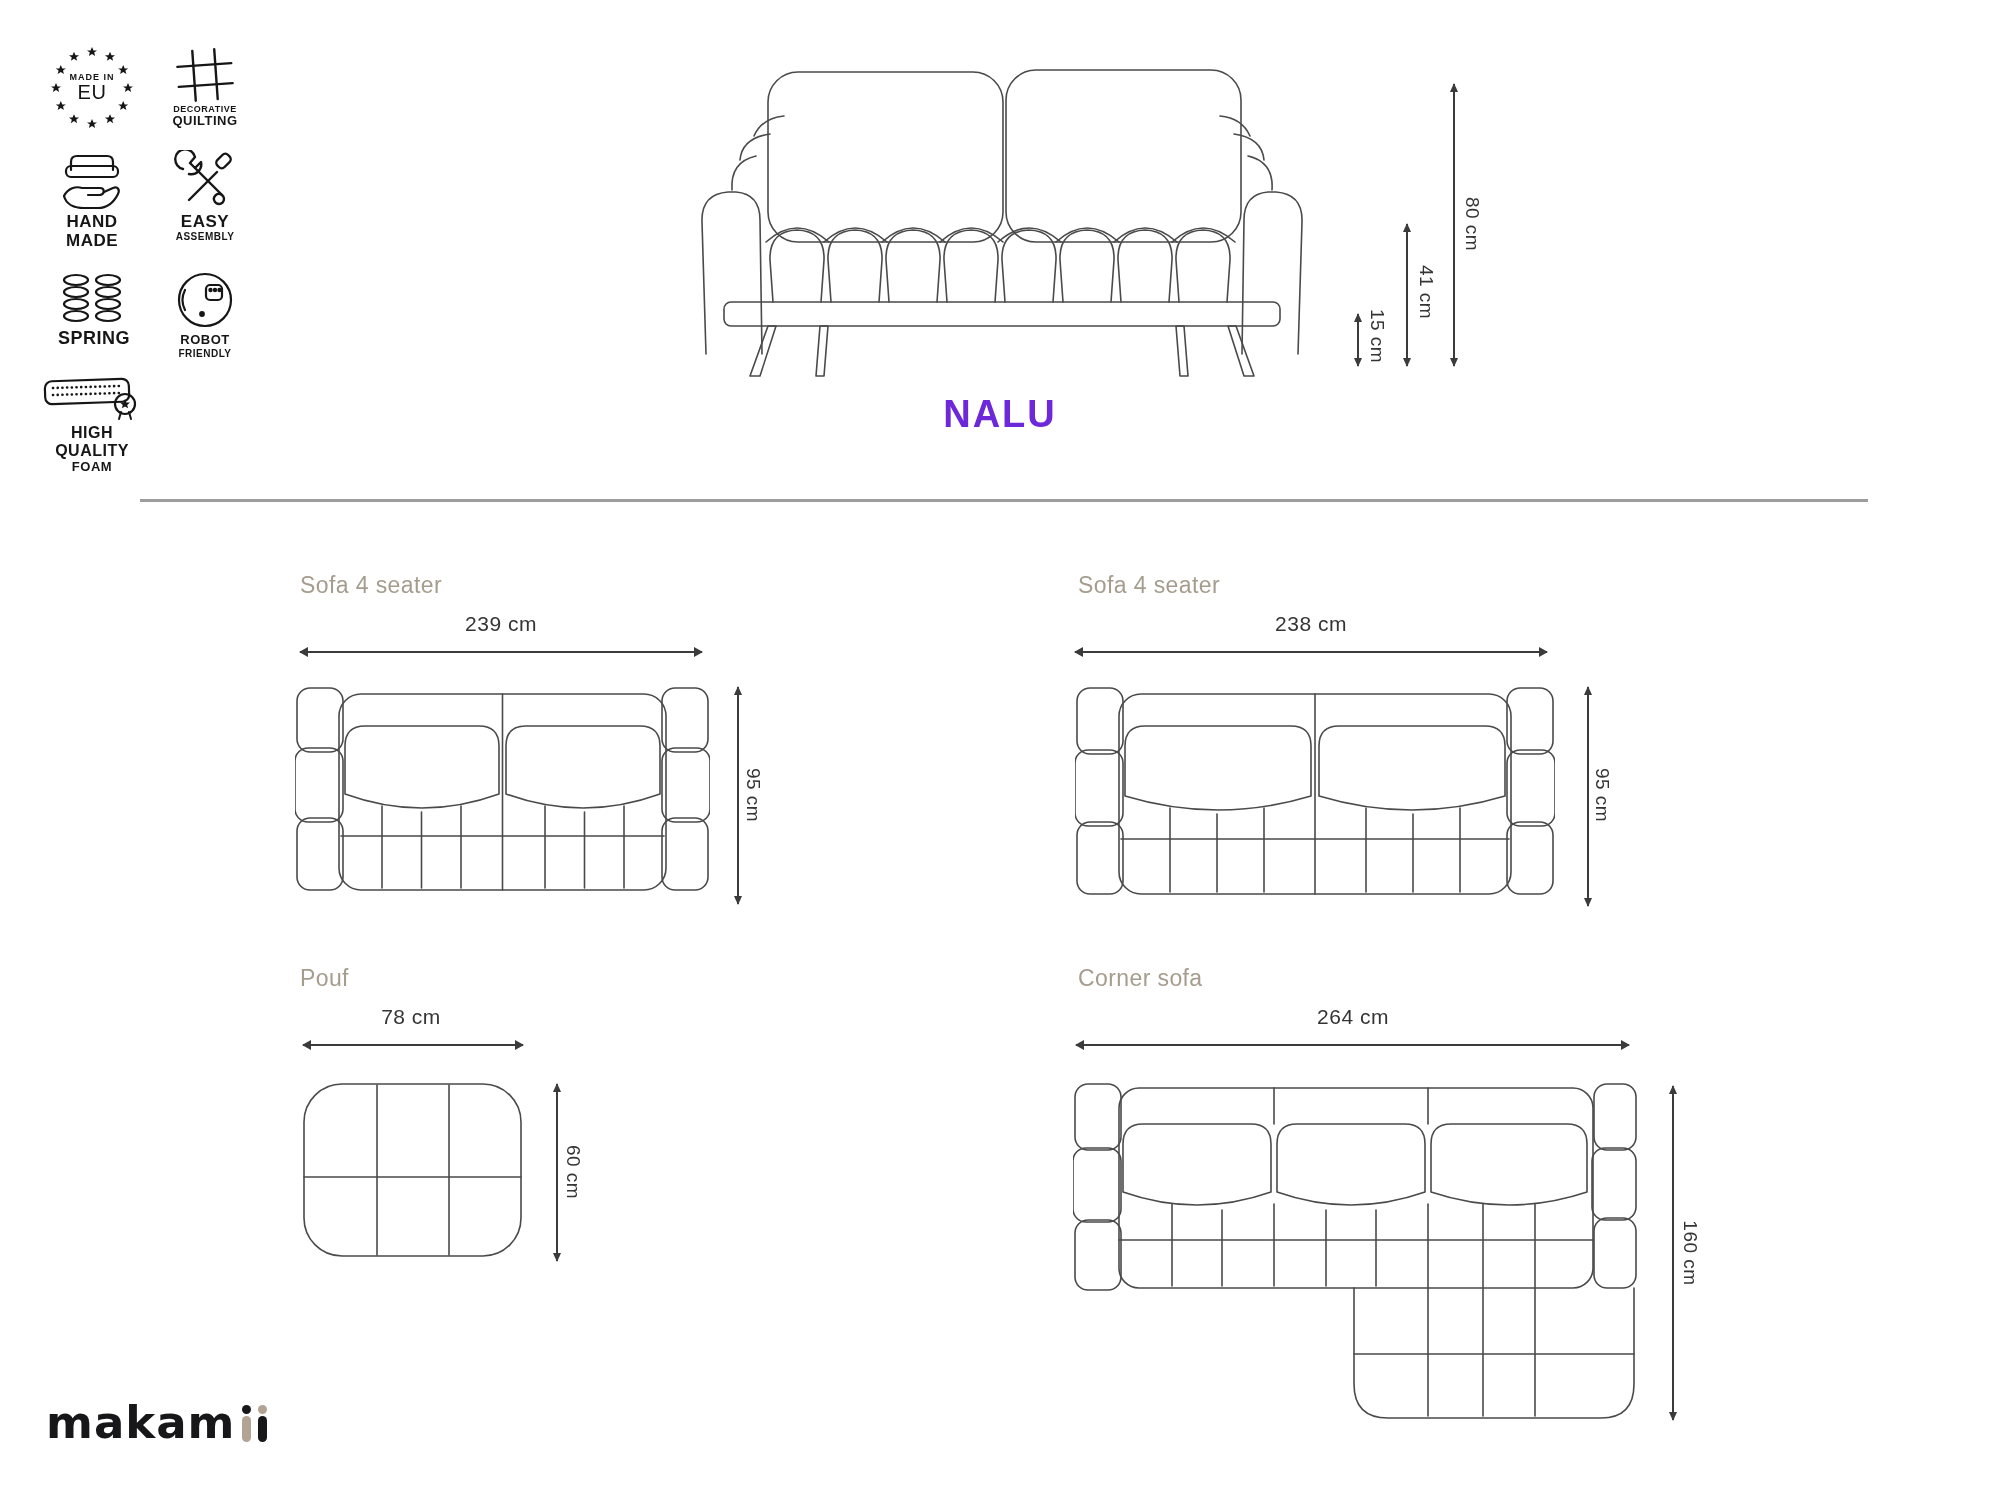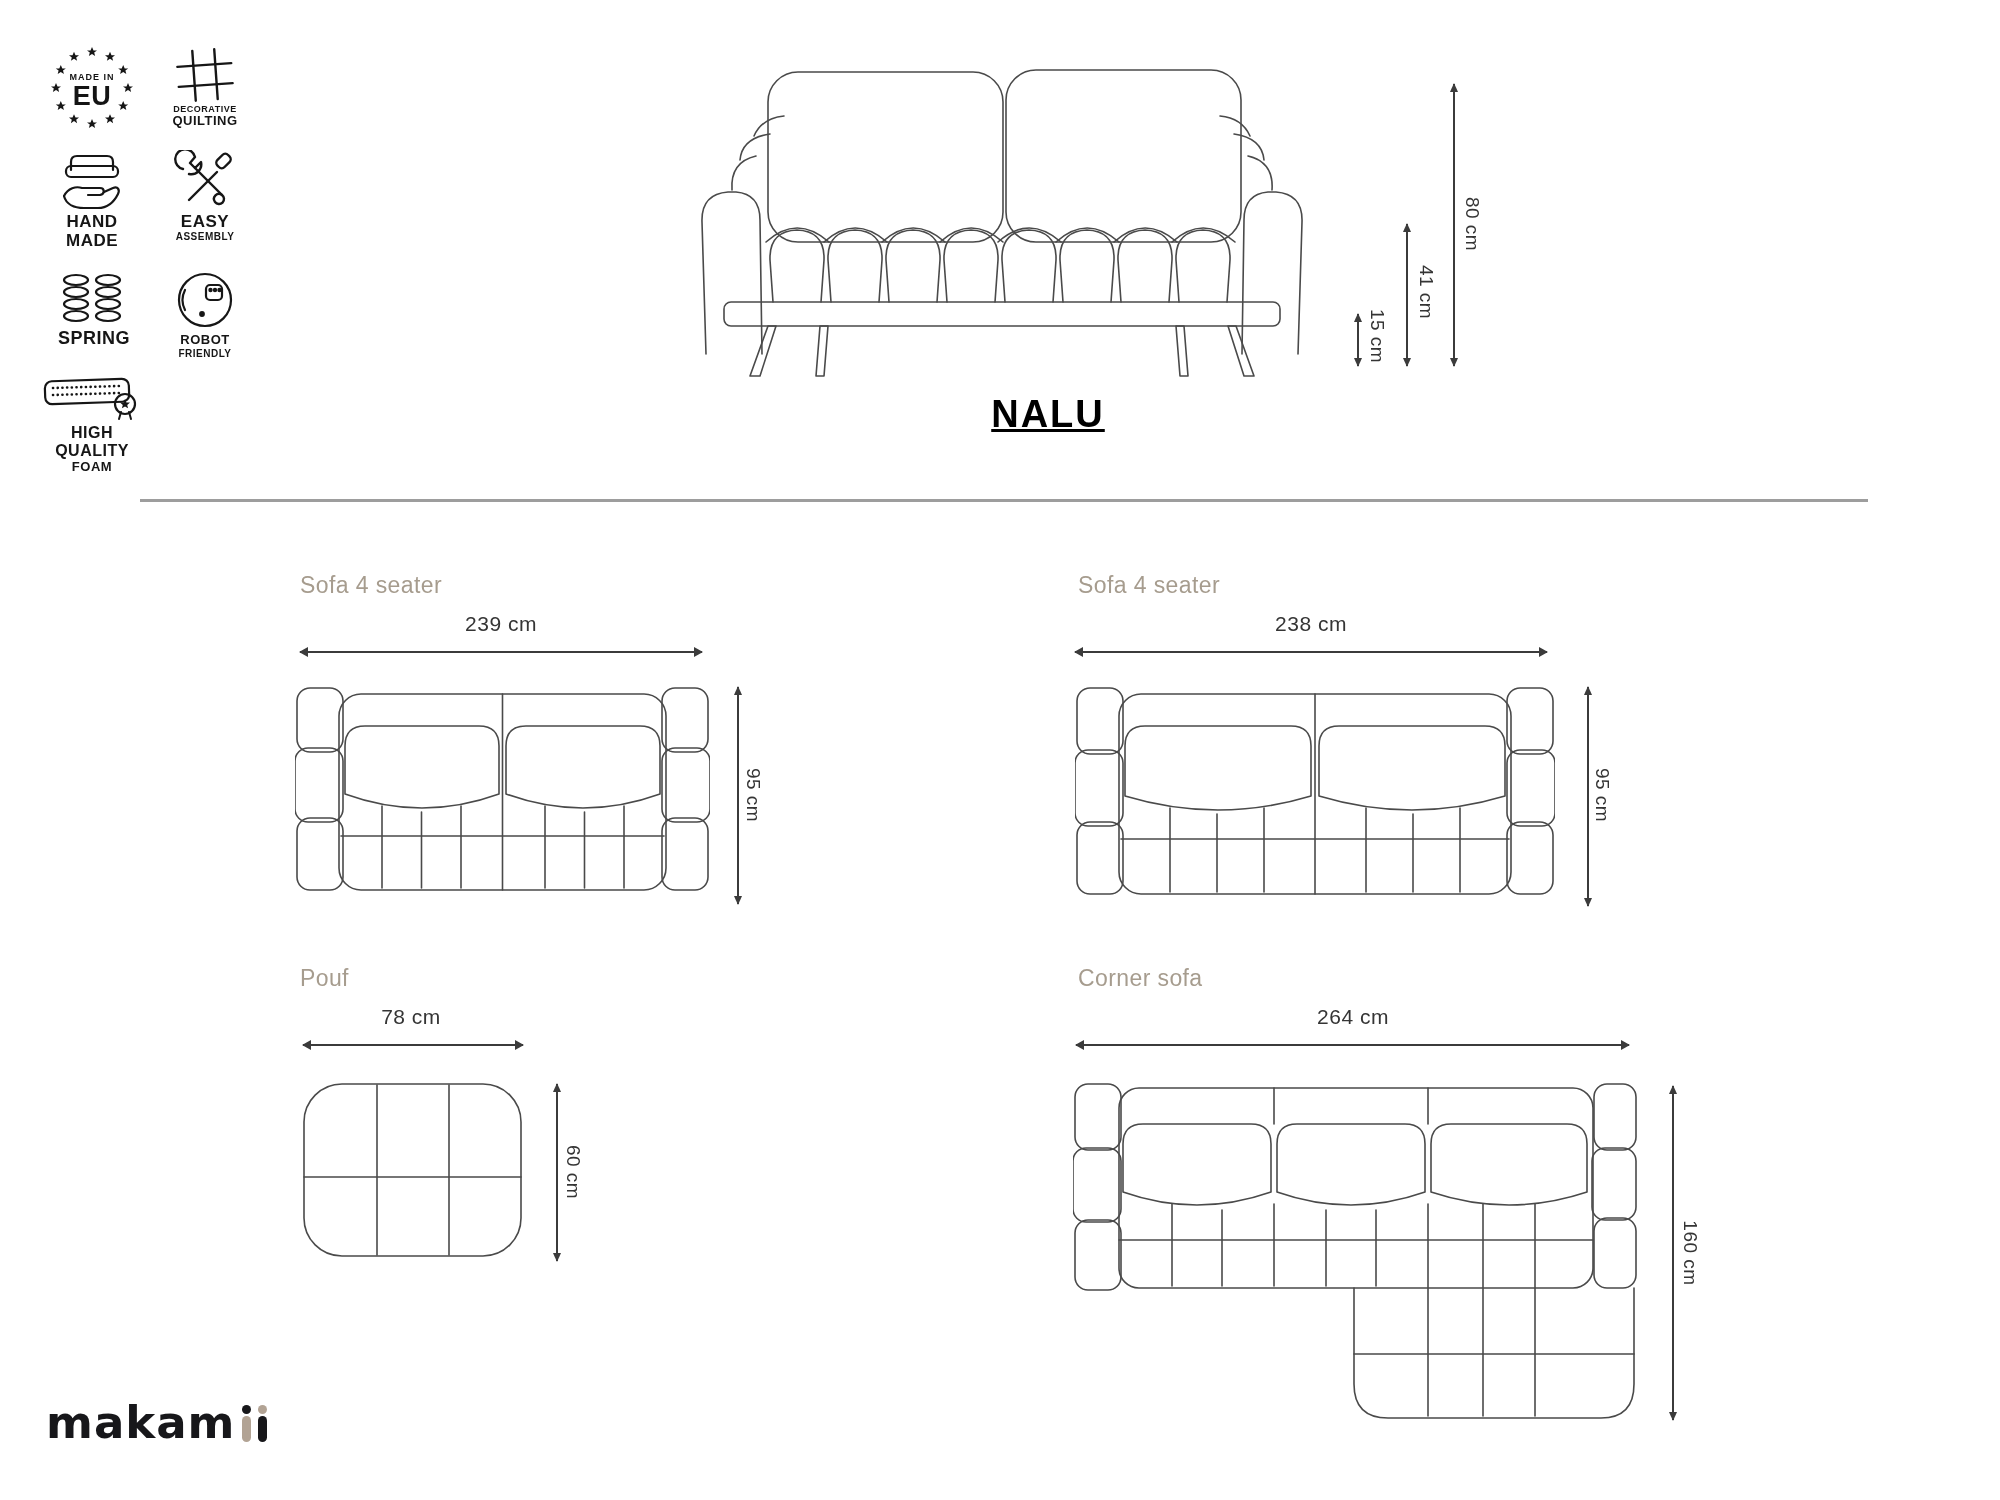--- a/index.html
+++ b/index.html
@@ -18,33 +18,33 @@
   .arrow-h::before{content:"";position:absolute;left:-1px;top:-4px;border-top:5px solid transparent;border-bottom:5px solid transparent;border-right:9px solid #3b3b3b;}
   .arrow-h::after{content:"";position:absolute;right:-1px;top:-4px;border-top:5px solid transparent;border-bottom:5px solid transparent;border-left:9px solid #3b3b3b;}
   .arrow-v{position:absolute;width:2px;background:#3b3b3b;}
   .arrow-v::before{content:"";position:absolute;top:-1px;left:-3.5px;border-left:4.5px solid transparent;border-right:4.5px solid transparent;border-bottom:9px solid #3b3b3b;}
   .arrow-v::after{content:"";position:absolute;bottom:-1px;left:-3.5px;border-left:4.5px solid transparent;border-right:4.5px solid transparent;border-top:9px solid #3b3b3b;}
 
   .dim-label{position:absolute;font-size:21px;color:#353535;letter-spacing:.5px;transform:translateX(-50%);white-space:nowrap;}
   .dim-label.rot{font-size:19px;transform:translate(-50%,-50%) rotate(90deg);}
   .section-label{position:absolute;font-size:23px;color:#a69c8e;letter-spacing:.4px;}
 
-  .title{position:absolute;left:1048px;top:393px;transform:translateX(-50%);
-         font-size:38px;font-weight:bold;letter-spacing:2px;color:#000000;text-decoration:underline;}
+  .title{position:absolute;left:1000px;top:393px;transform:translateX(-50%);
+         font-size:38px;font-weight:bold;letter-spacing:2px;color:#6d28d9;}
   .divider{position:absolute;left:140px;top:499px;width:1728px;height:3px;background:#9d9d9d;}
 
   
   .logo{position:absolute;left:46px;top:1396px;font-family:"DejaVu Sans",sans-serif;
         font-weight:bold;font-size:45px;color:#17171a;letter-spacing:1px;display:flex;align-items:flex-end;}
   .logo-i{position:relative;display:inline-block;width:9px;height:46px;margin-left:7px;}
   .logo-i .dot{position:absolute;top:2px;left:0;width:9px;height:9px;border-radius:50%;}
   .logo-i .stem{position:absolute;bottom:7px;left:0;width:9px;height:26px;border-radius:4.5px;}
 
   .eu-text-top{position:absolute;left:0;right:0;top:26px;font-size:9px;font-weight:bold;letter-spacing:1px;text-align:center;}
-  .eu-text-main{position:absolute;left:0;right:0;top:35px;font-size:27px;font-weight:bold;letter-spacing:.5px;text-align:center;}
+  .eu-text-main{position:absolute;left:0;right:0;top:35px;font-size:20px;font-weight:normal;letter-spacing:.5px;text-align:center;}
 </style>
 </head>
 <body>
 
 <div id="canvas">
 
   <div class="badge" style="left:50px;top:46px;width:84px;height:84px;">
     <svg width="84" height="84" viewBox="0 0 84 84">
       <defs>
           <path id="star" d="M0,-5 L1.5,-1.6 5,-1.6 2.2,0.6 3.1,4 0,1.9 -3.1,4 -2.2,0.6 -5,-1.6 -1.5,-1.6 Z" fill="#161616"></path>

